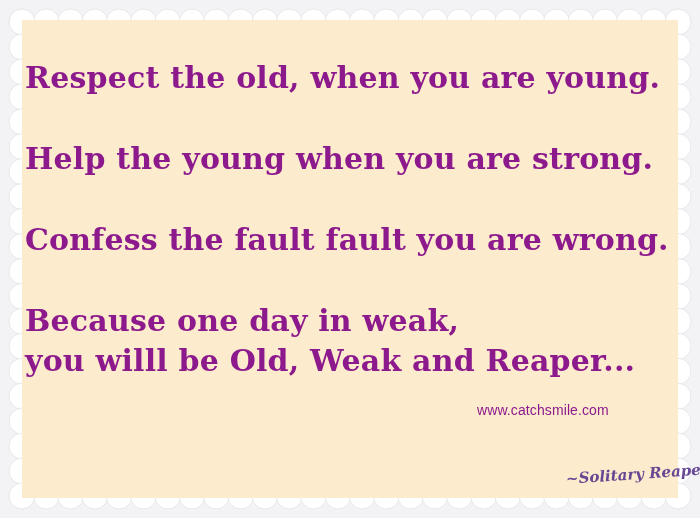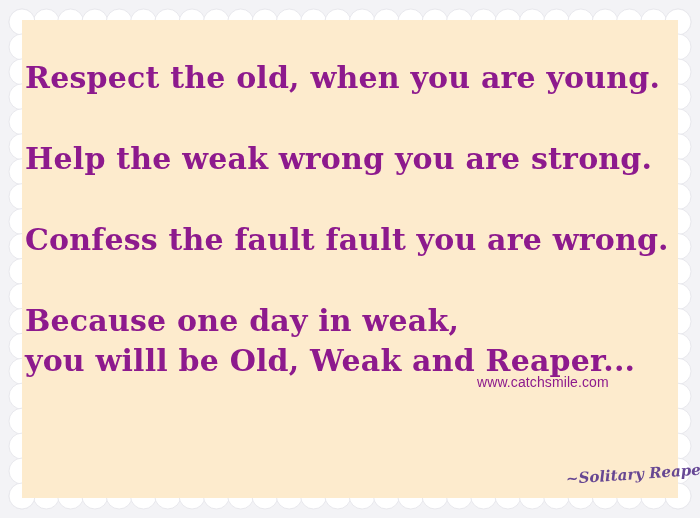--- a/index.html
+++ b/index.html
@@ -57,21 +57,21 @@
     white-space: nowrap;
   }
 
   .gap-after { margin-bottom: 41px; }
   .tight { margin-bottom: 0; }
 
   
   .watermark {
     position: absolute;
     left: 477px;
-    top: 374px;
+    top: 402px;
     font-family: "Liberation Sans", sans-serif;
     font-size: 14px;
     font-weight: 400;
     color: #8d1a8d;
     letter-spacing: 0.1px;
     white-space: nowrap;
   }
 
   
   .signature {
@@ -209,21 +209,21 @@
           <circle cx="678.00" cy="496.00" r="13" fill="#ffffff" stroke="#e8e8ed" stroke-width="1"></circle>
           <rect x="22" y="22" width="656" height="474" fill="#ffffff" stroke="none"></rect>
         </g>
 
       <rect x="22" y="20" width="656" height="478" fill="#fdebcd"></rect>
     </svg>
   </div>
 
   <div class="quote-block">
     <div class="quote-line gap-after">Respect the old, when you are young.</div>
-    <div class="quote-line gap-after">Help the weak wrong you are strong.</div>
+    <div class="quote-line gap-after">Help the young when you are strong.</div>
     <div class="quote-line gap-after">Confess the fault fault you are wrong.</div>
     <div class="quote-line tight">Because one day in weak,</div>
     <div class="quote-line tight">you willl be Old, Weak and Reaper...</div>
   </div>
 
   <div class="watermark">www.catchsmile.com</div>
 
   <div class="signature">~Solitary Reaper~</div>
 
 </div>

